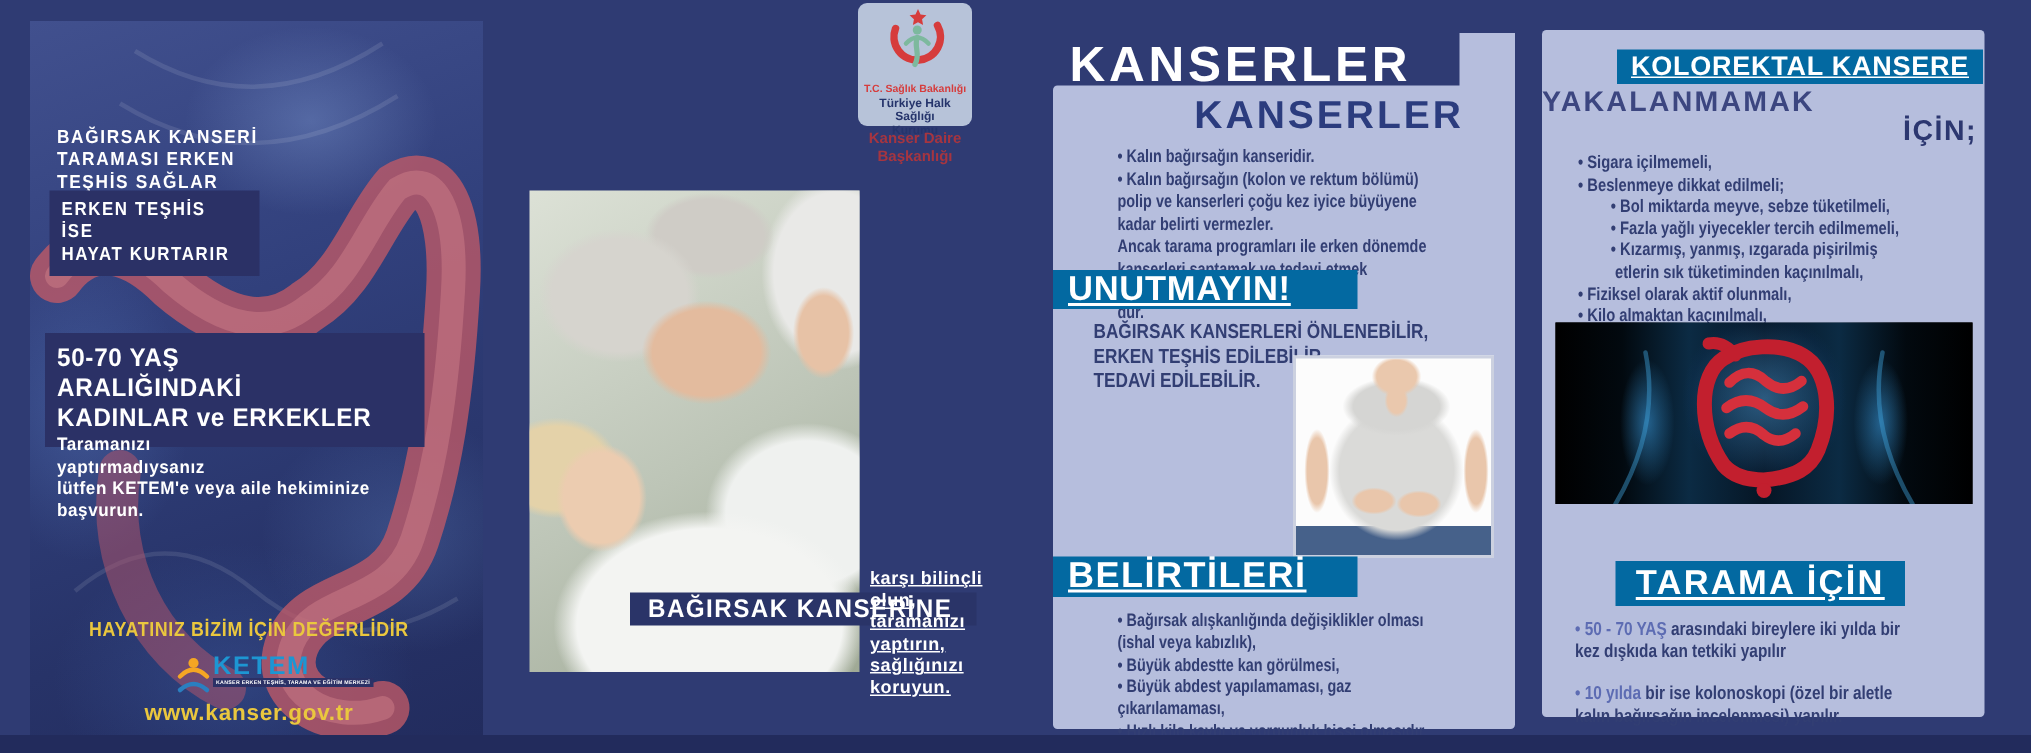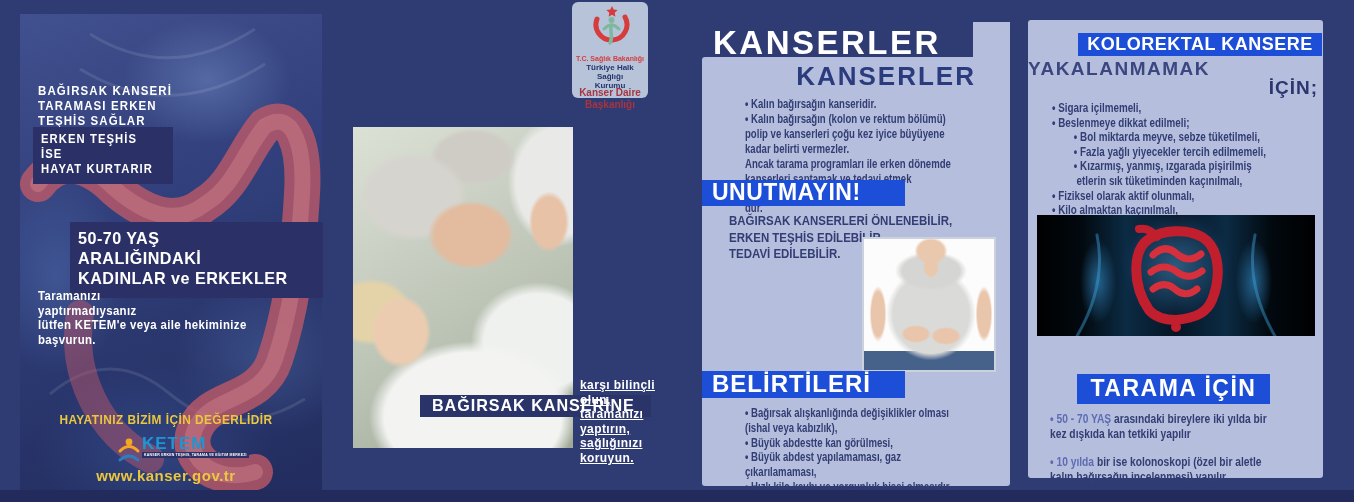--- a/index.html
+++ b/index.html
@@ -31,34 +31,34 @@
       radial-gradient(ellipse 120px 90px at 62% 14%, rgba(140,170,225,.34), transparent 70%),
       radial-gradient(ellipse 100px 140px at 12% 55%, rgba(100,140,210,.30), transparent 70%),
       radial-gradient(ellipse 130px 110px at 82% 72%, rgba(110,150,215,.26), transparent 72%),
       radial-gradient(ellipse 160px 120px at 45% 92%, rgba(60,90,160,.45), transparent 75%),
       linear-gradient(160deg,#41508e 0%,#31407c 40%,#273368 75%,#222c5e 100%);
   }
   .lp-h1 { left:38px; top:84px; color:#fff; font-size:12.5px; line-height:15px; letter-spacing:1.2px; }
   .lp-h2 { left:33px; top:127px; width:140px; background:#2b3166; padding:5px 6px 7px 8px;
            color:#fff; font-size:12.5px; line-height:15px; letter-spacing:1.2px; }
   .lp-age { left:30px; top:222px; width:253px; background:#2b3166; padding:7px 8px 9px 8px;
-            color:#fff; font-size:17px; line-height:20px; letter-spacing:.5px;margin-left:40px; }
+            color:#fff; font-size:17px; line-height:20px; letter-spacing:.5px; }
   .lp-note { left:38px; top:289px; color:#fff; font-size:12px; line-height:14.5px; letter-spacing:.4px; }
   .lp-slogan { left:25px; top:412px; width:282px; text-align:center; color:#eac73e;
                font-size:13.5px; letter-spacing:.5px; }
   .ketem { left:116px; top:436px; display:flex; align-items:flex-start; }
   .ketem-name { color:#1d96d3; font-size:17px; letter-spacing:1px; line-height:16px; }
   .ketem-sub { background:#2b3166; color:#fff; font-size:3.5px; letter-spacing:.2px;
                padding:1px 2px; white-space:nowrap; }
   .lp-web { left:25px; top:467px; width:282px; text-align:center; color:#eac73e; font-size:15px;
             letter-spacing:.5px; cursor:pointer; }
 
   
   .panel-cover { left:332px; top:0; width:358px; height:502px; }
-  .logo-box { left:240px; top:2px; width:76px; height:96px; background:#b7c3d9; border-radius:6px;
+  .logo-box { left:240px; top:2px; width:76px; height:82px; background:#b7c3d9; border-radius:6px;
               text-align:center; padding-top:3px; }
   .logo-l1 { color:#d63c3c; font-size:7px; line-height:8px; }
   .logo-l2 { color:#25346b; font-size:8px; line-height:9px; white-space:pre-line; }
   .dept { left:228px; top:87px; width:100px; text-align:center; color:#a63540;
           font-size:10px; line-height:11.5px; }
   .couple-photo {
     left:21px; top:127px; width:220px; height:321px;
     background:
       radial-gradient(ellipse 60px 48px at 118px 108px, #e3bb9e 0 60%, transparent 72%),
       radial-gradient(ellipse 42px 50px at 48px 205px, #ecccb0 0 60%, transparent 72%),
@@ -77,21 +77,21 @@
 
   
   .panel-info { left:690px; top:0; width:320px; height:502px; }
   .lav { background:#b6bedd; }
   .info-lav-main { left:12px; top:57px; width:308px; height:429px; border-radius:3px; }
   .info-lav-tab { left:283px; top:22px; width:37px; height:38px; }
   .info-title1 { left:23px; top:24px; color:#fff; font-size:33px; letter-spacing:2.5px; }
   .info-title2 { left:12px; top:61px; width:290px; text-align:right; padding-right:16px;
                  color:#2b3c7e; font-size:26px; letter-spacing:2px; }
   .info-intro { left:55px; top:97px; color:#323e73; font-size:12px; line-height:14.9px; }
-  .band { background:#1d4ed8; color:#fff; }
+  .band { background:#0369a1; color:#fff;text-decoration:underline; }
   .info-band1 { left:12px; top:180px; width:203px; height:26px; font-size:23px; line-height:25px;
                 padding-left:10px; letter-spacing:.5px; }
   .info-remember { left:39px; top:213px; color:#323e73; font-size:13.5px; line-height:16.6px; }
   .woman-photo {
     left:172px; top:237px; width:134px; height:135px; border:2px solid #ccd1e0;
     background:
       radial-gradient(ellipse 10px 14px at 67px 28px, #eac8ad 0 60%, transparent 80%),
       radial-gradient(ellipse 22px 18px at 67px 12px, #eac8ad 0 60%, transparent 75%),
       radial-gradient(ellipse 20px 12px at 52px 95px, #e9c6ab 0 60%, transparent 75%),
       radial-gradient(ellipse 20px 12px at 82px 97px, #e9c6ab 0 60%, transparent 75%),

